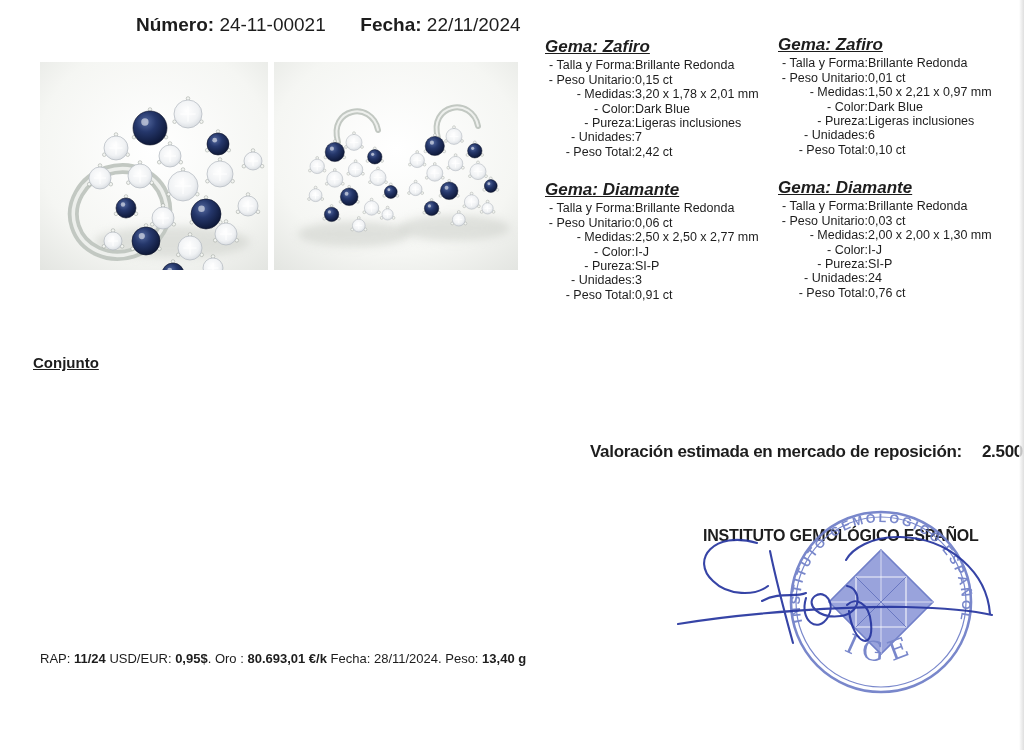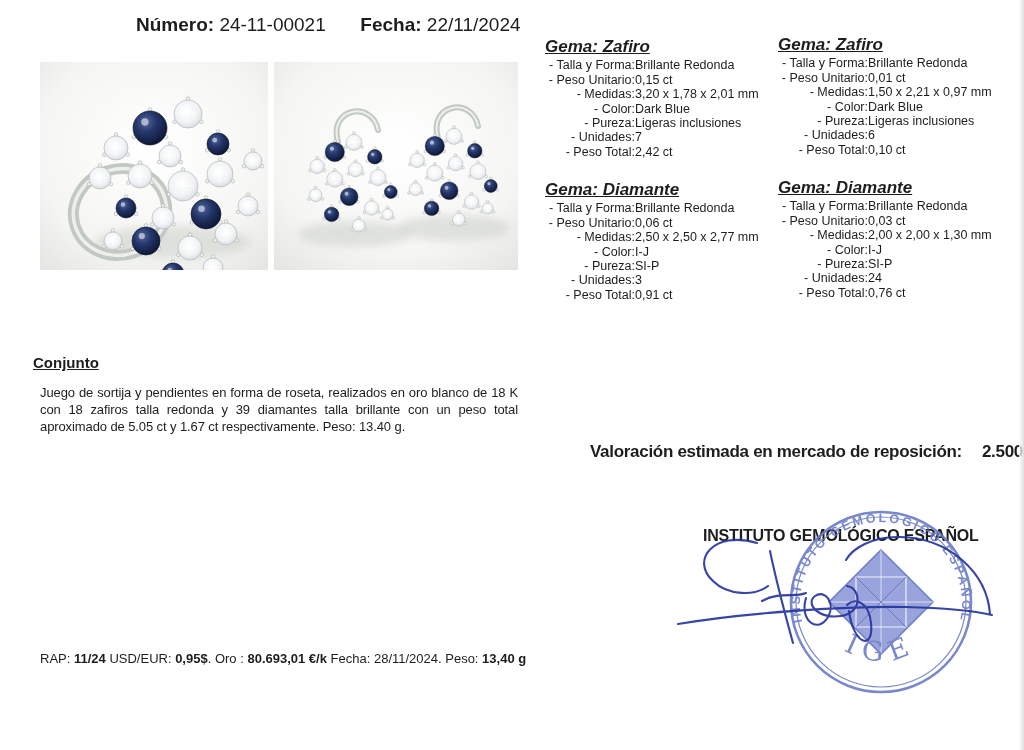--- a/index.html
+++ b/index.html
@@ -499,21 +499,20 @@
         <span class="gem-label">- Unidades:</span>
         <span class="gem-value">24</span>
       </div>
       <div class="gem-row">
         <span class="gem-label">- Peso Total:</span>
         <span class="gem-value">0,76 ct</span>
       </div>
     </div>
 
   <div class="abs conjunto-title">Conjunto</div>
-  <div class="abs conjunto-body">Juego de sortija y pendientes en forma de roseta, realizados en oro blanco de 18 K con 18 zafiros talla redonda y 39 diamantes talla brillante con un peso total aproximado de 5.05 ct y 1.67 ct respectivamente. Peso: 13.40 g.</div>
 
   <div class="abs valuation">
     <span>Valoración estimada en mercado de reposición:</span><span class="amount">2.500,00 €</span>
   </div>
 
   <div class="abs institute-line">INSTITUTO GEMOLÓGICO ESPAÑOL</div>
 
   <svg class="abs" style="left:781px; top:502px;" width="200" height="200" viewBox="0 0 200 200" opacity="0.9">
     <circle cx="100" cy="100" r="90" fill="none" stroke="#6b7bc6" stroke-width="2.6"></circle>
     <circle cx="100" cy="100" r="85" fill="none" stroke="#6b7bc6" stroke-width="1.2"></circle>

